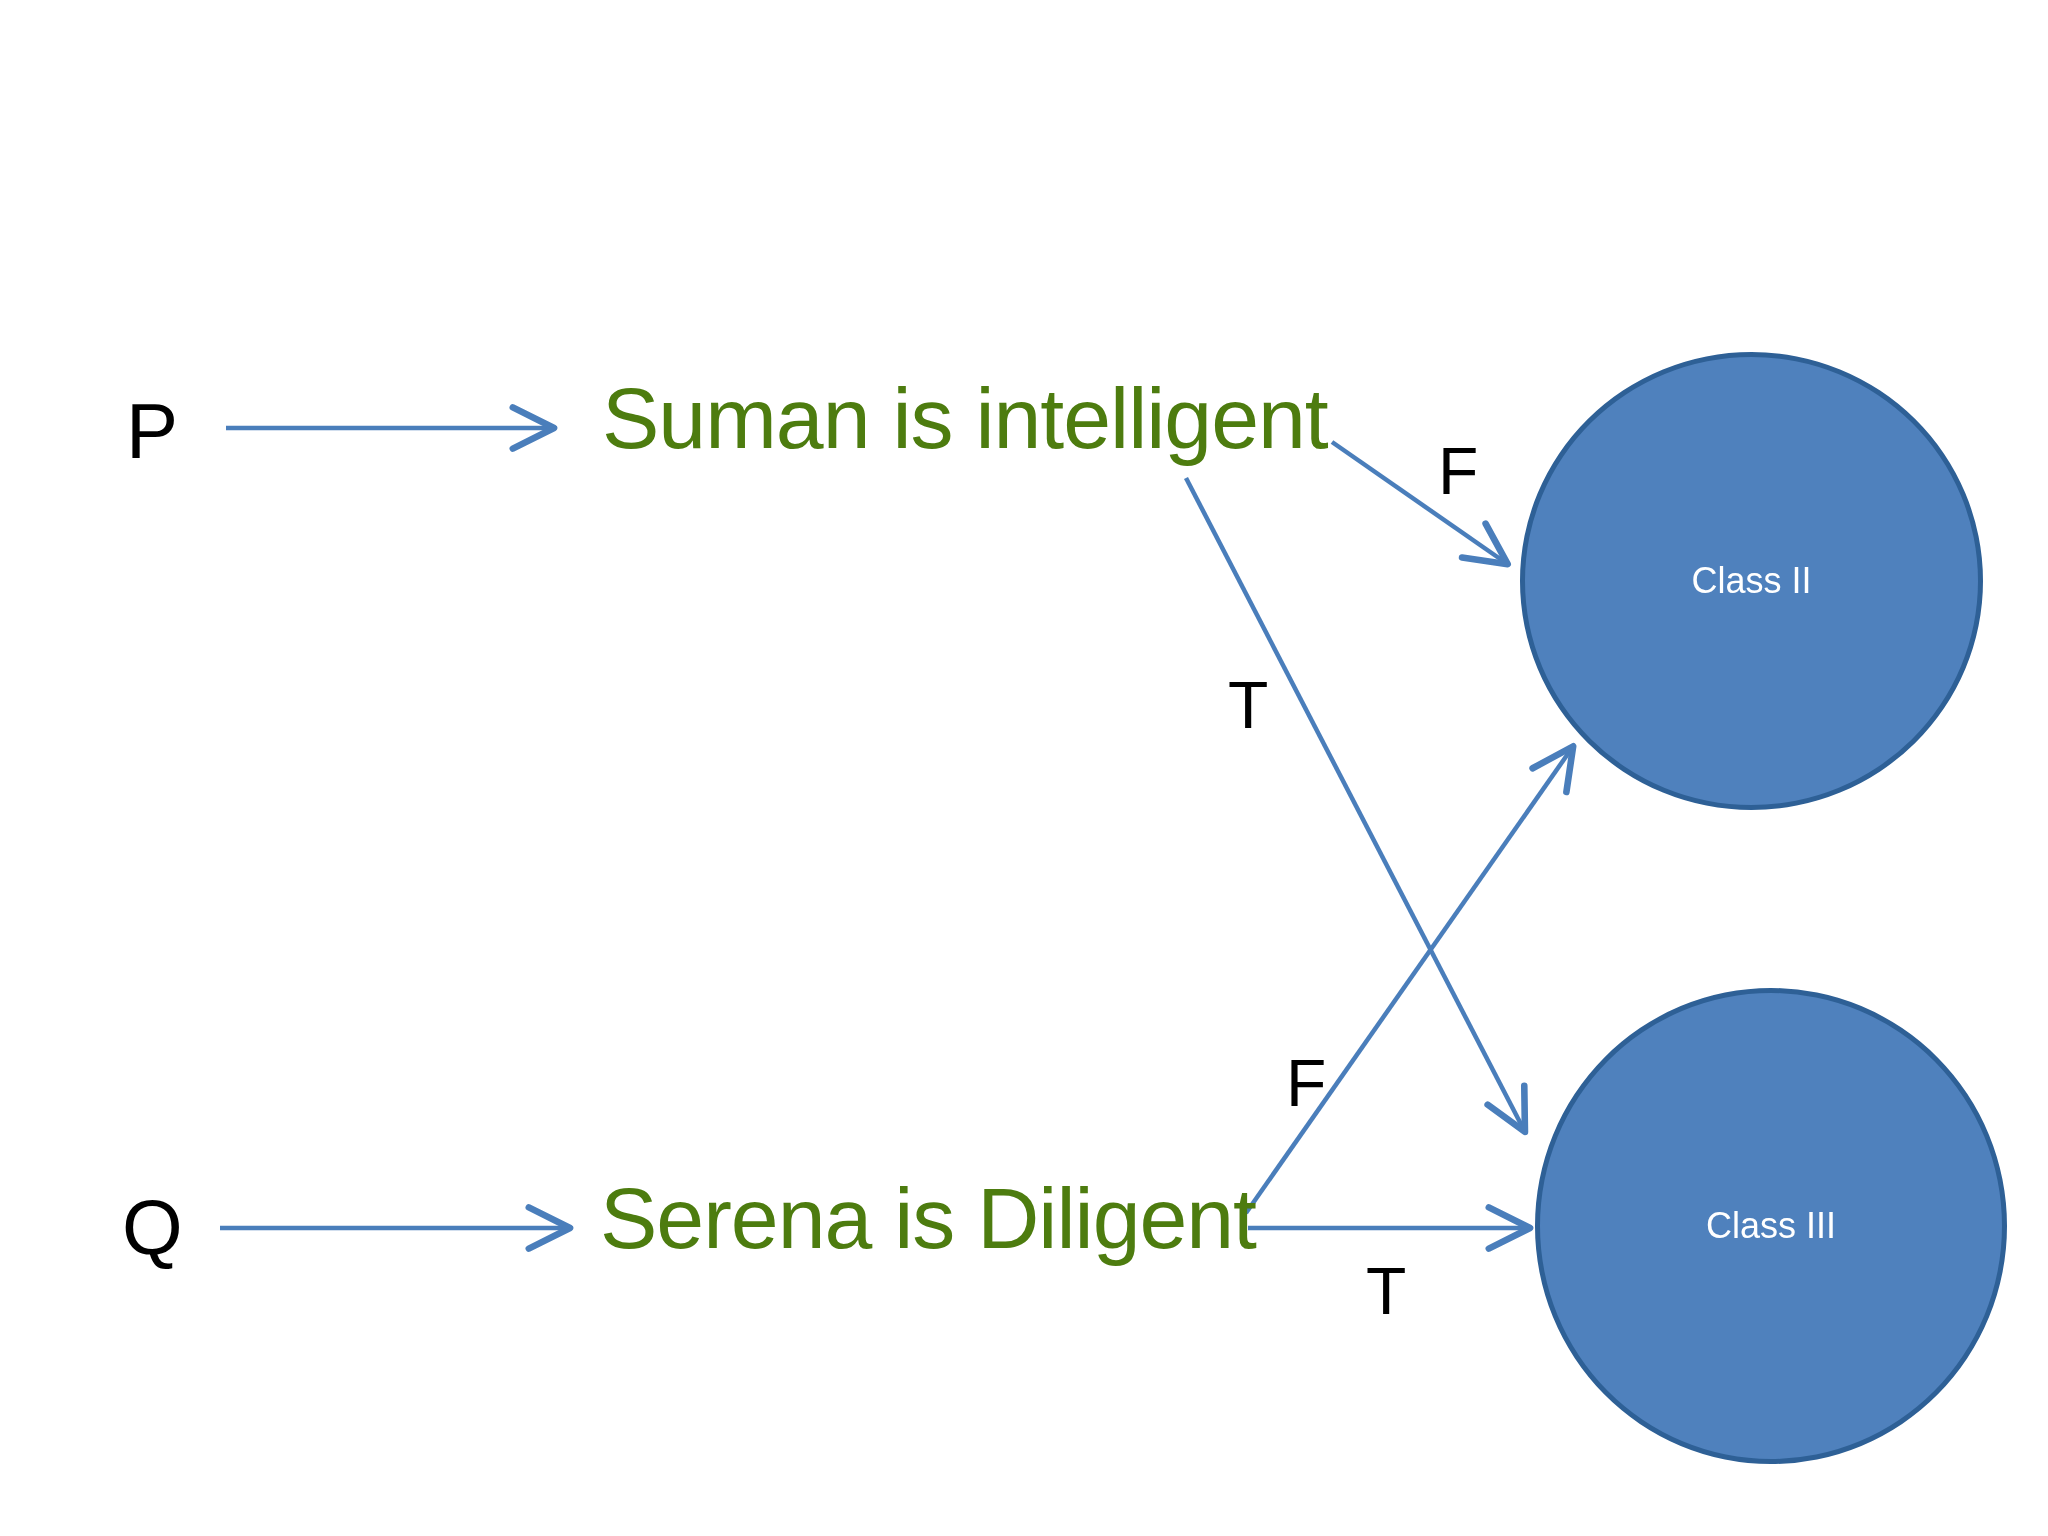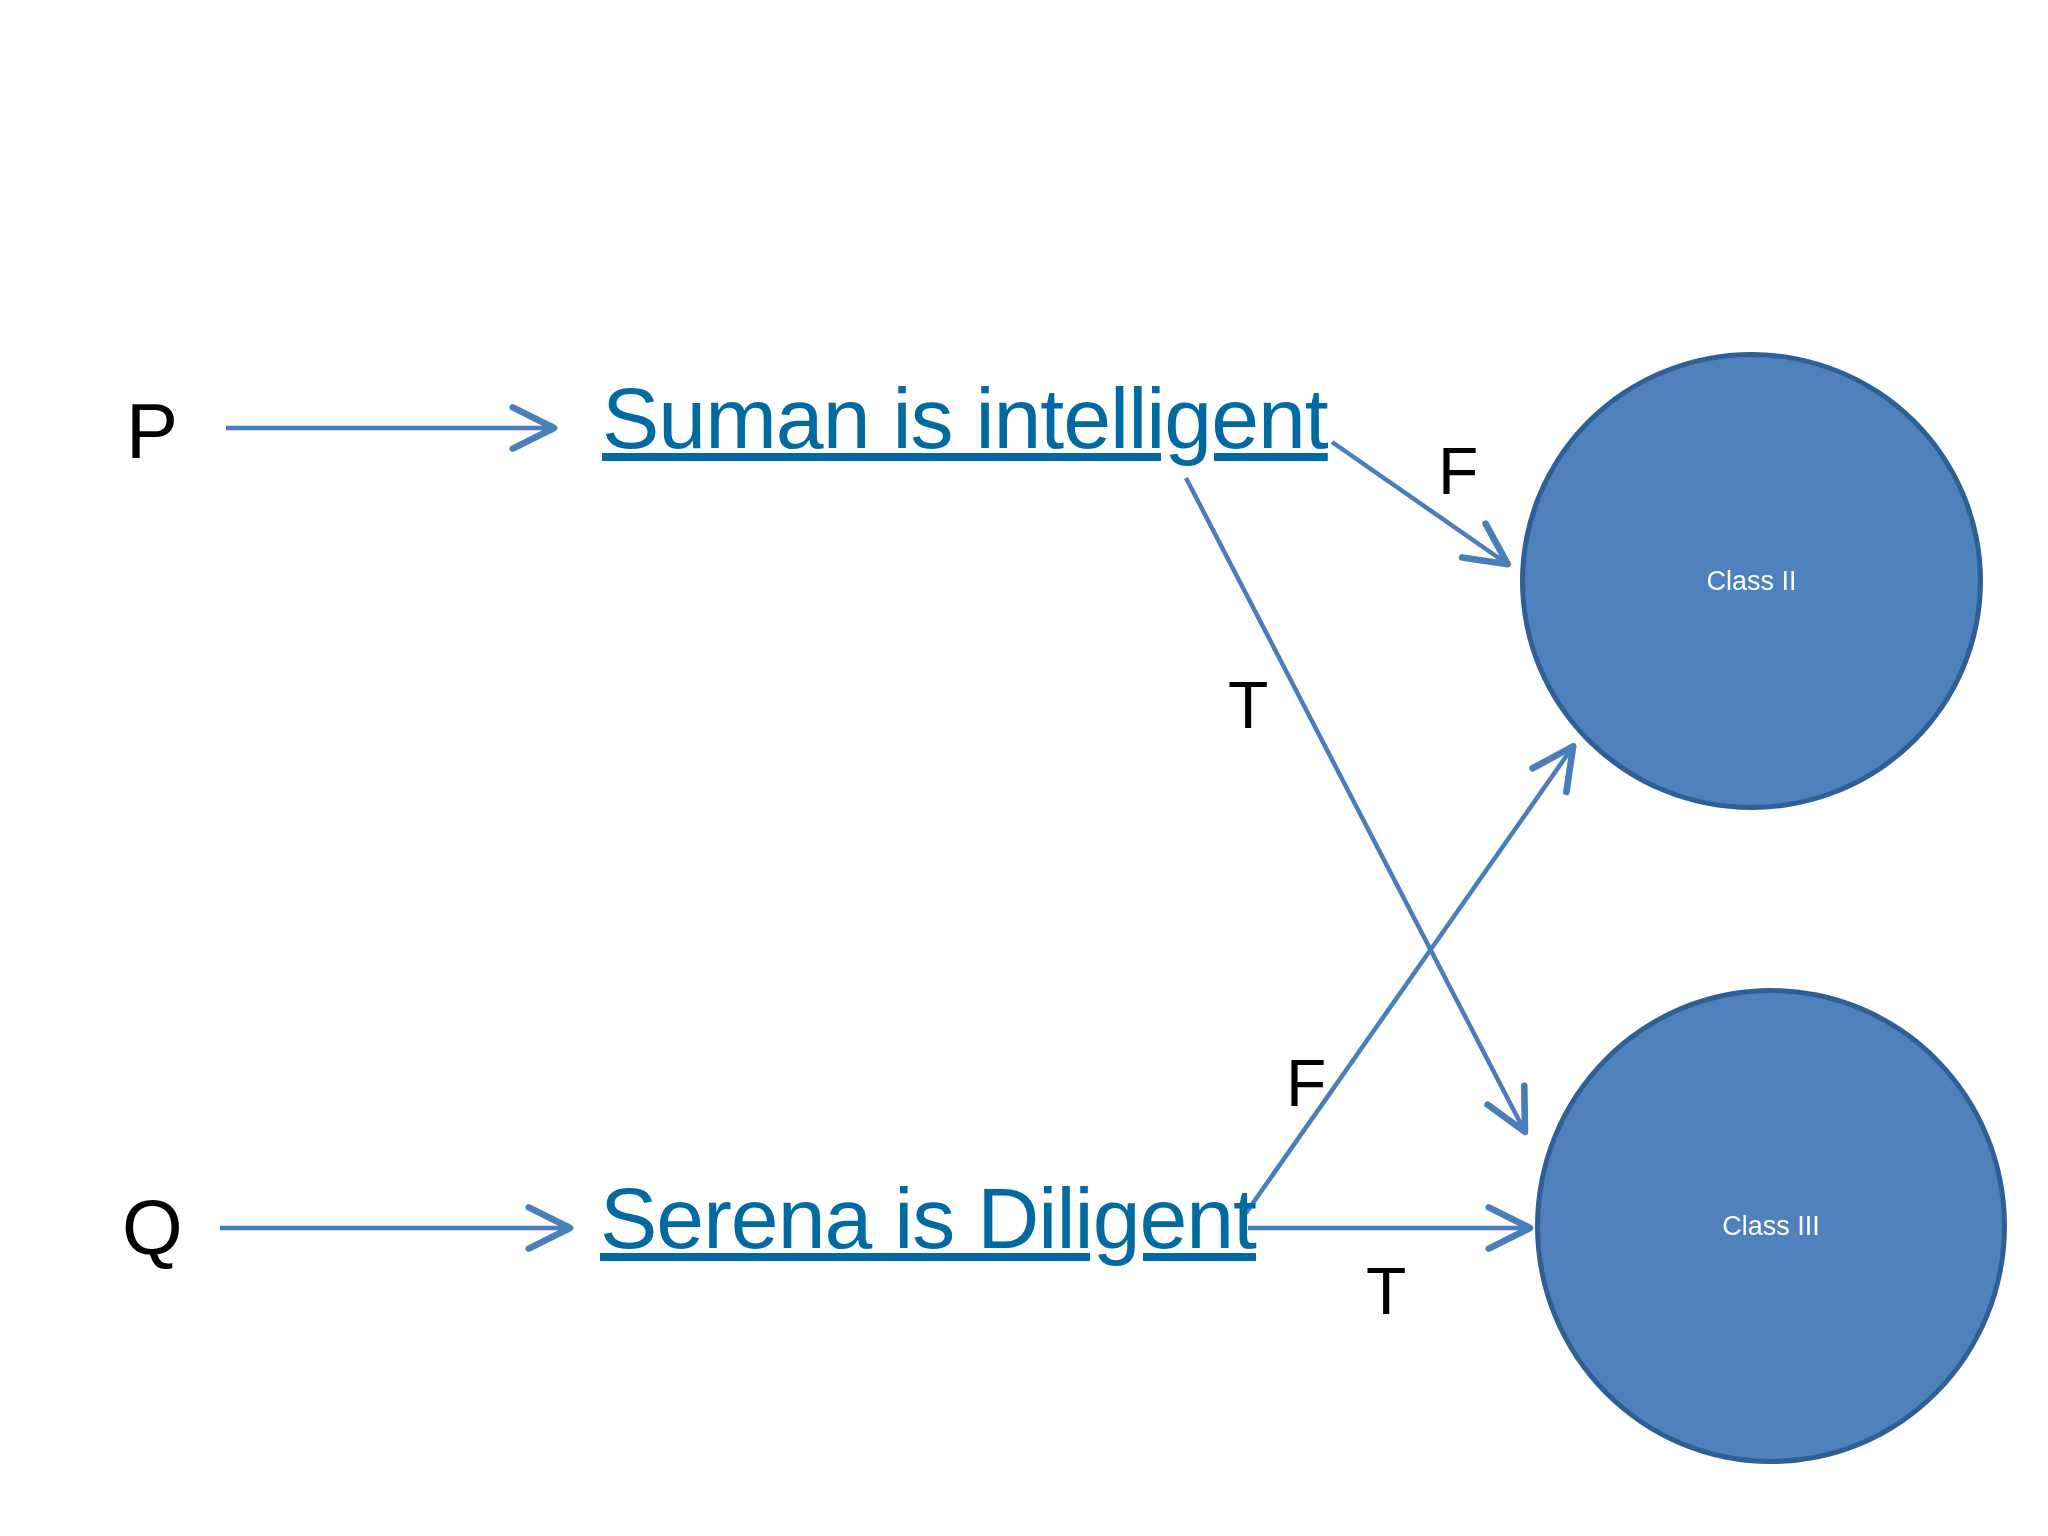--- a/index.html
+++ b/index.html
@@ -29,25 +29,24 @@
     font-family: "Liberation Sans", sans-serif;
     font-size: 78px;
     color: #000000;
     line-height: 1;
     white-space: nowrap;
   }
   .stmt {
     position: absolute;
     font-family: "Liberation Sans", sans-serif;
     font-size: 86px;
-    color: #0369a1;
+    color: #4d7c0f;
     line-height: 1;
     white-space: nowrap;
     letter-spacing: -1px;
-    text-decoration: underline;
   }
   .edge-label {
     position: absolute;
     font-family: "Liberation Sans", sans-serif;
     font-size: 66px;
     color: #000000;
     line-height: 1;
     white-space: nowrap;
   }
   .node-circle {
@@ -55,21 +54,21 @@
     border-radius: 50%;
     background: #4F81BD;
     border: 5px solid #2E6096;
     box-sizing: border-box;
     display: flex;
     align-items: center;
     justify-content: center;
   }
   .node-circle-label {
     font-family: "Liberation Sans", sans-serif;
-    font-size: 27px;
+    font-size: 36px;
     color: #ffffff;
     line-height: 1;
     white-space: nowrap;
   }
 </style>
 </head>
 <body>
 
 <div id="canvas">
 

